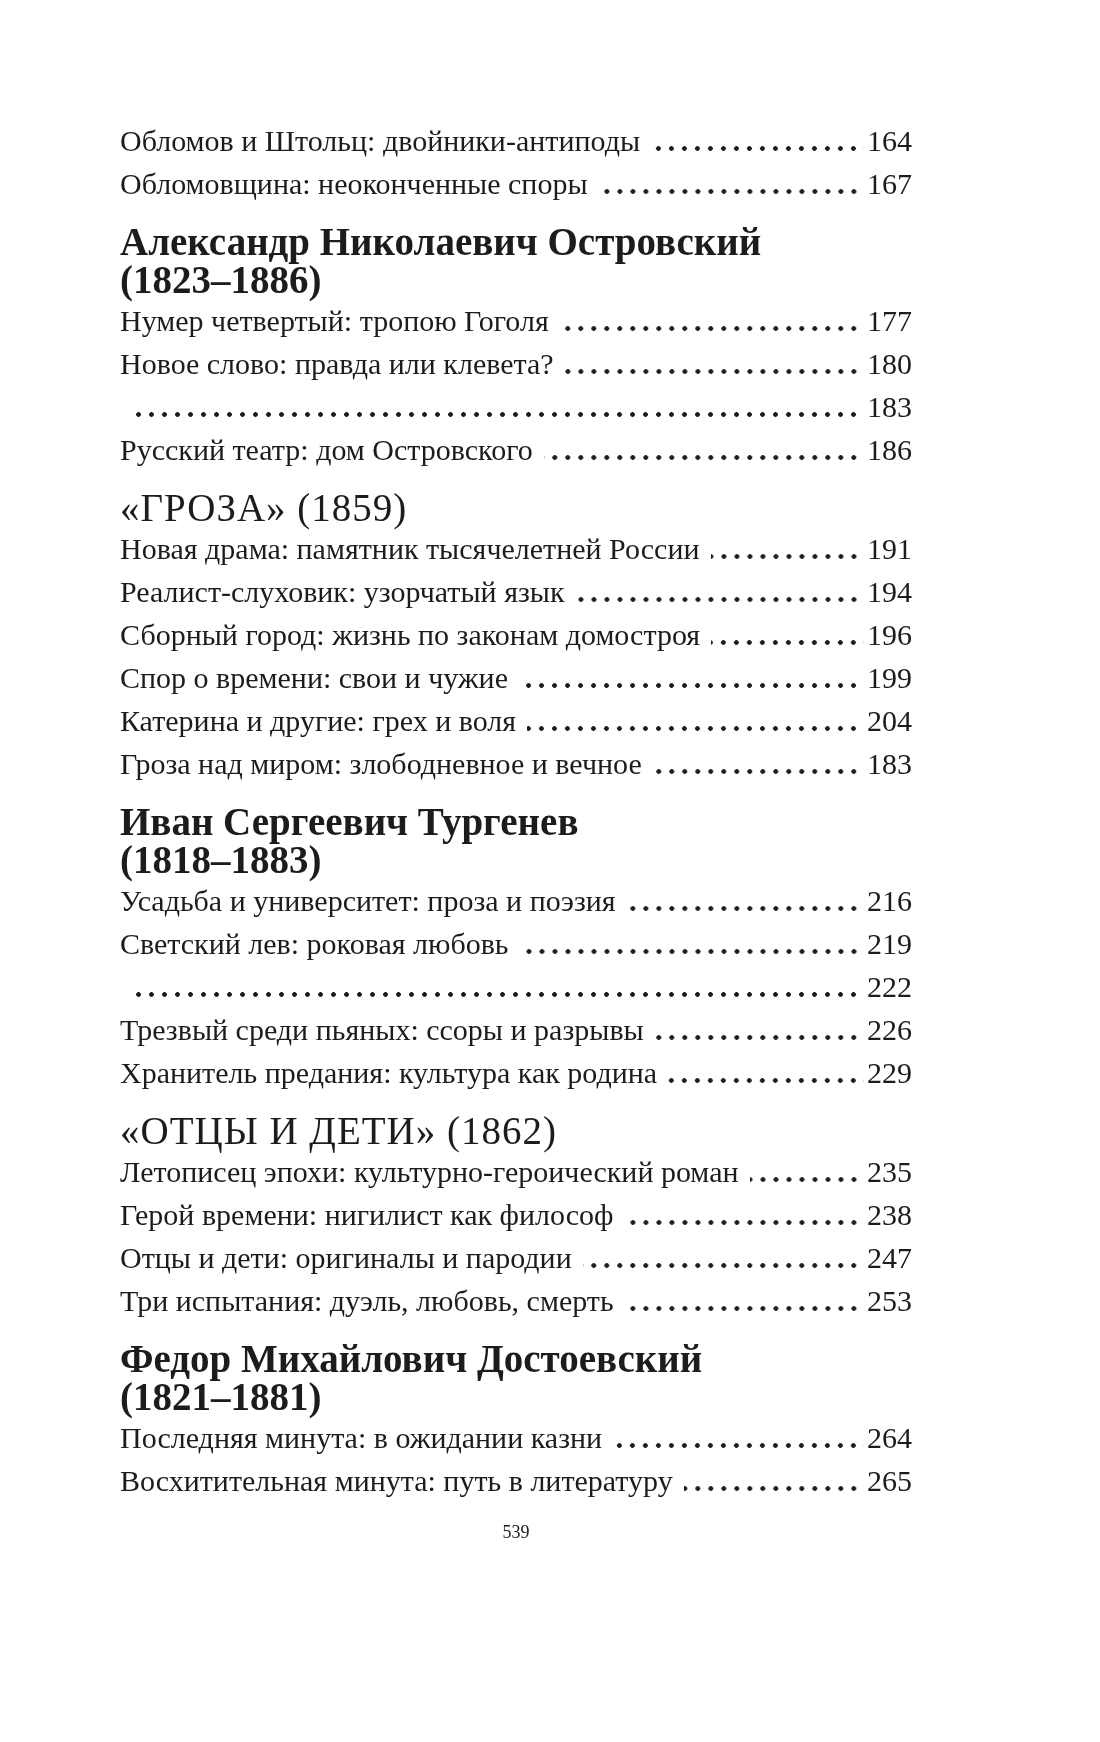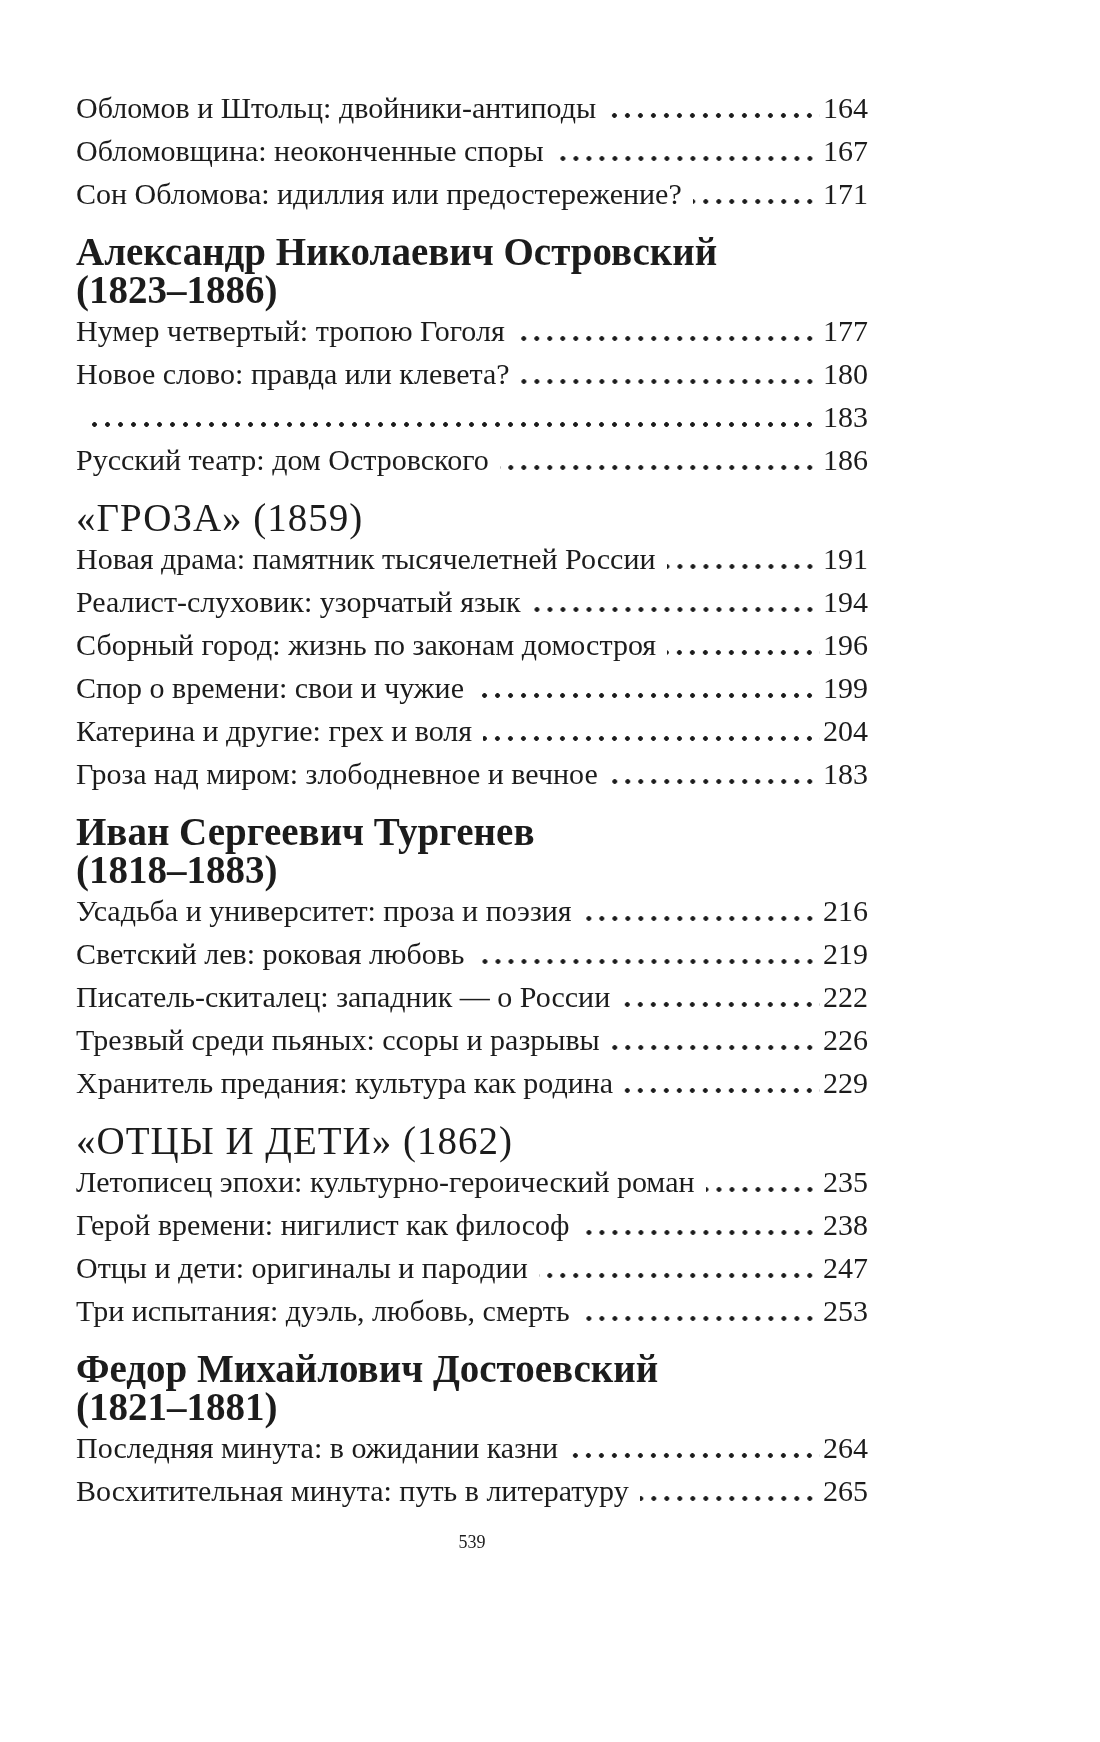--- a/index.html
+++ b/index.html
@@ -10,23 +10,23 @@
   .page {
     position: relative;
     width: 1100px;
     height: 1742px;
     background: #ffffff;
     overflow: hidden;
     font-family: "Liberation Serif", "DejaVu Serif", serif;
     color: #1c1c1c;
   }
   .content {
-    margin-left: 76px;
+    margin-left: 120px;
     width: 792px;
-    padding-top: 86px;
+    padding-top: 119px;
   }
   .toc-entry {
     display: flex;
     align-items: baseline;
     font-size: 30px;
     line-height: 43px;
     white-space: nowrap;
   }
   .entry-title {
     flex: 0 0 auto;
@@ -71,25 +71,20 @@
           <div class="toc-entry">
             <span class="entry-title">Обломов и Штольц: двойники-антиподы</span>
             <span class="leader"></span>
             <span class="entry-page">164</span>
           </div>
           <div class="toc-entry">
             <span class="entry-title">Обломовщина: неоконченные споры</span>
             <span class="leader"></span>
             <span class="entry-page">167</span>
           </div>
-          <div class="toc-entry">
-            <span class="entry-title">Сон Обломова: идиллия или предостережение?</span>
-            <span class="leader"></span>
-            <span class="entry-page">171</span>
-          </div>
         </div>
         <div class="toc-section">
           <div class="section-heading">
             <div class="heading-line">Александр Николаевич Островский</div>
             <div class="heading-line">(1823–1886)</div>
           </div>
           <div class="toc-entry">
             <span class="entry-title">Нумер четвертый: тропою Гоголя</span>
             <span class="leader"></span>
             <span class="entry-page">177</span>
@@ -153,21 +148,20 @@
             <span class="entry-title">Усадьба и университет: проза и поэзия</span>
             <span class="leader"></span>
             <span class="entry-page">216</span>
           </div>
           <div class="toc-entry">
             <span class="entry-title">Светский лев: роковая любовь</span>
             <span class="leader"></span>
             <span class="entry-page">219</span>
           </div>
           <div class="toc-entry">
-            <span class="entry-title">Писатель-скиталец: западник — о России</span>
             <span class="leader"></span>
             <span class="entry-page">222</span>
           </div>
           <div class="toc-entry">
             <span class="entry-title">Трезвый среди пьяных: ссоры и разрывы</span>
             <span class="leader"></span>
             <span class="entry-page">226</span>
           </div>
           <div class="toc-entry">
             <span class="entry-title">Хранитель предания: культура как родина</span>

